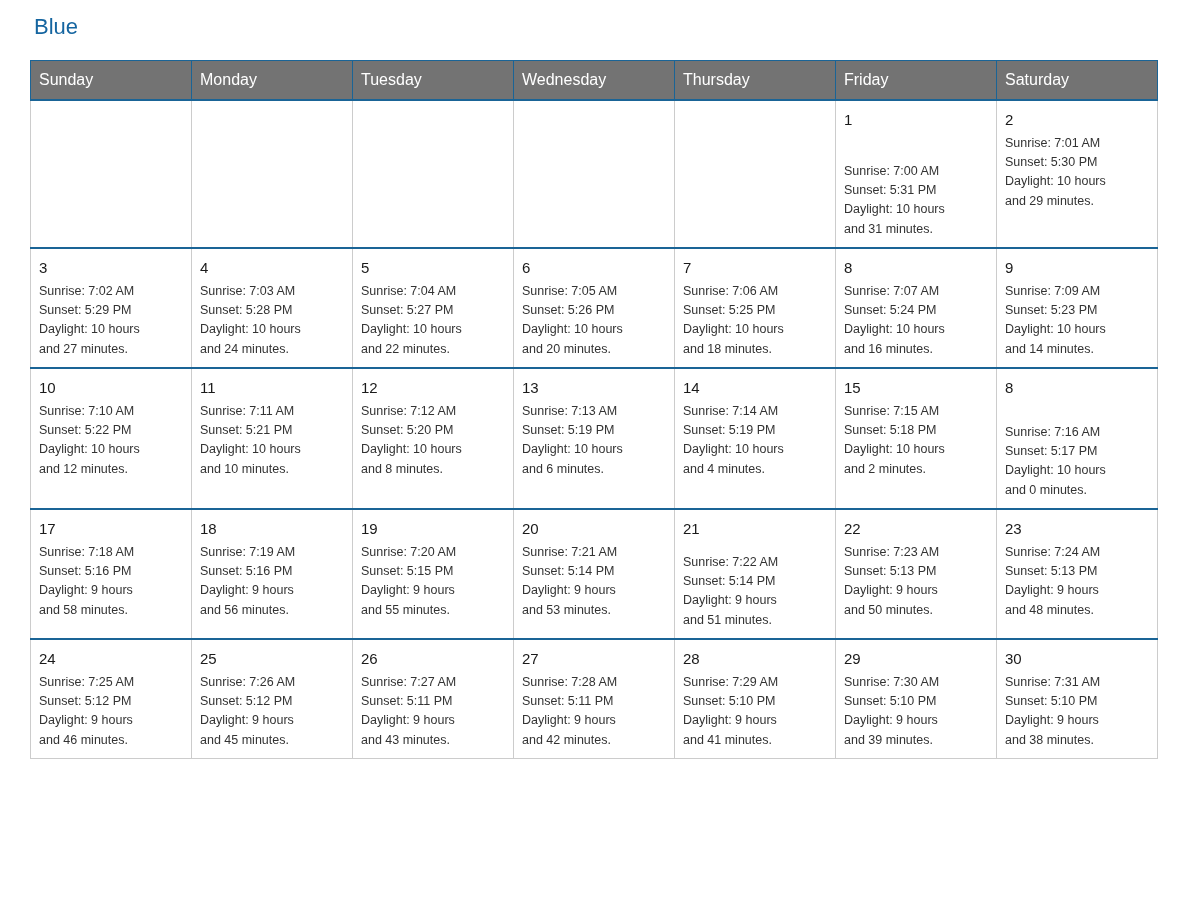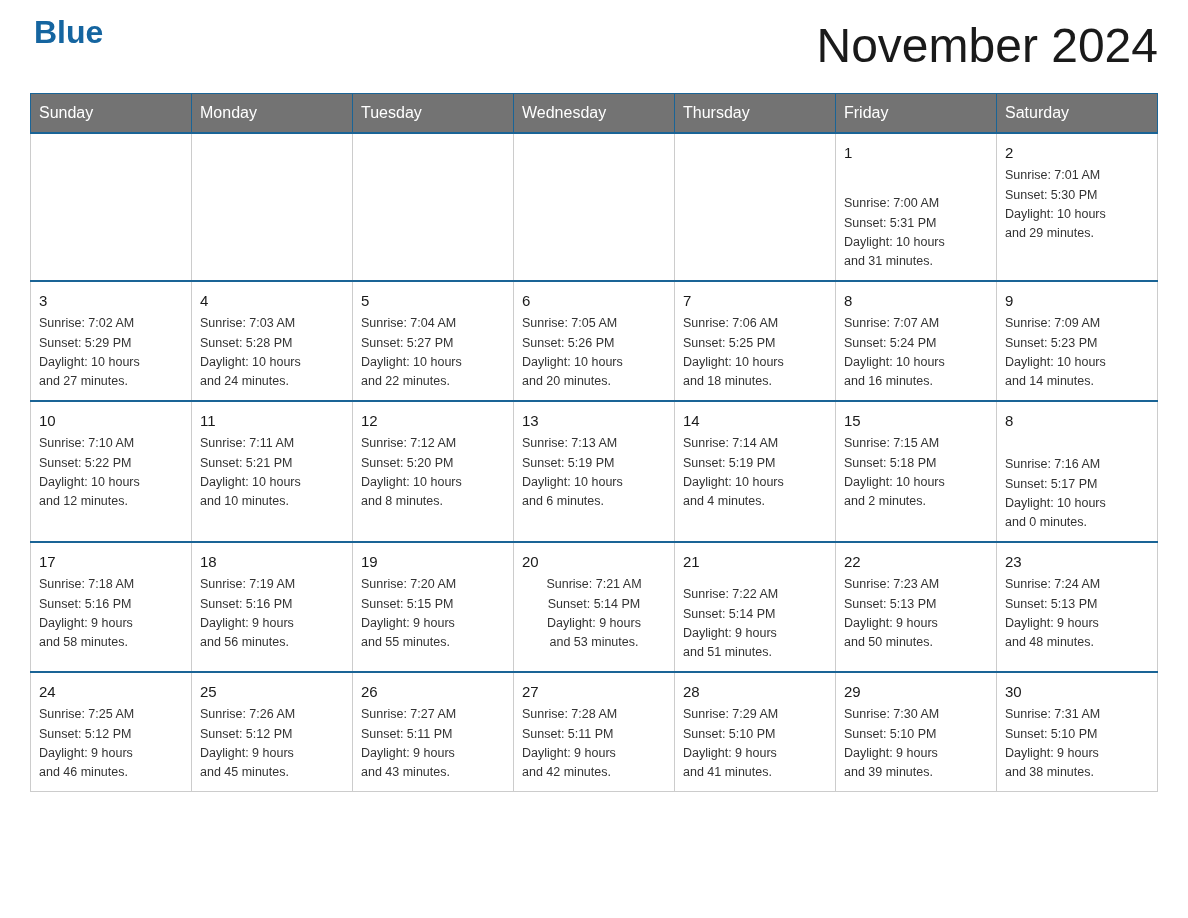--- a/index.html
+++ b/index.html
@@ -75,24 +75,23 @@
     }
     .empty-cell {
       background: #f9f9f9;
     }
   </style>
 </head>
 <body>
 
 <div class="header-area">
   <div class="logo">
-    <span style="font-size:32px;font-weight:bold;color:#1565a0;margin-left:4px;margin-top:-6px;">Blue</span>
+    <span style="font-size:22px;font-weight:normal;color:#1565a0;margin-left:4px;margin-top:-6px;">Blue</span>
   </div>
   <div class="title-area">
-    <div class="calendar-title">November 2024</div>
   </div>
 </div>
 
 <table class="calendar" id="cal-table">
   <thead>
     <tr id="header-row">
     <th>Sunday</th>
         <th>Monday</th>
         <th>Tuesday</th>
         <th>Wednesday</th>
@@ -242,21 +241,21 @@
         </td>
         <td>
           <span class="day-number">19</span>
           <div class="day-info" style="white-space: pre-line;">Sunrise: 7:20 AM
 Sunset: 5:15 PM
 Daylight: 9 hours
 and 55 minutes.</div>
         </td>
         <td>
           <span class="day-number">20</span>
-          <div class="day-info" style="white-space: pre-line; text-align: center;">Sunrise: 7:21 AM
+          <div class="day-info" style="white-space: pre-line;">Sunrise: 7:21 AM
 Sunset: 5:14 PM
 Daylight: 9 hours
 and 53 minutes.</div>
         </td>
         <td>
           <span class="day-number">21</span>
           <div class="day-info" style="white-space: pre-line; margin-top: 12px;">Sunrise: 7:22 AM
 Sunset: 5:14 PM
 Daylight: 9 hours
 and 51 minutes.</div>

